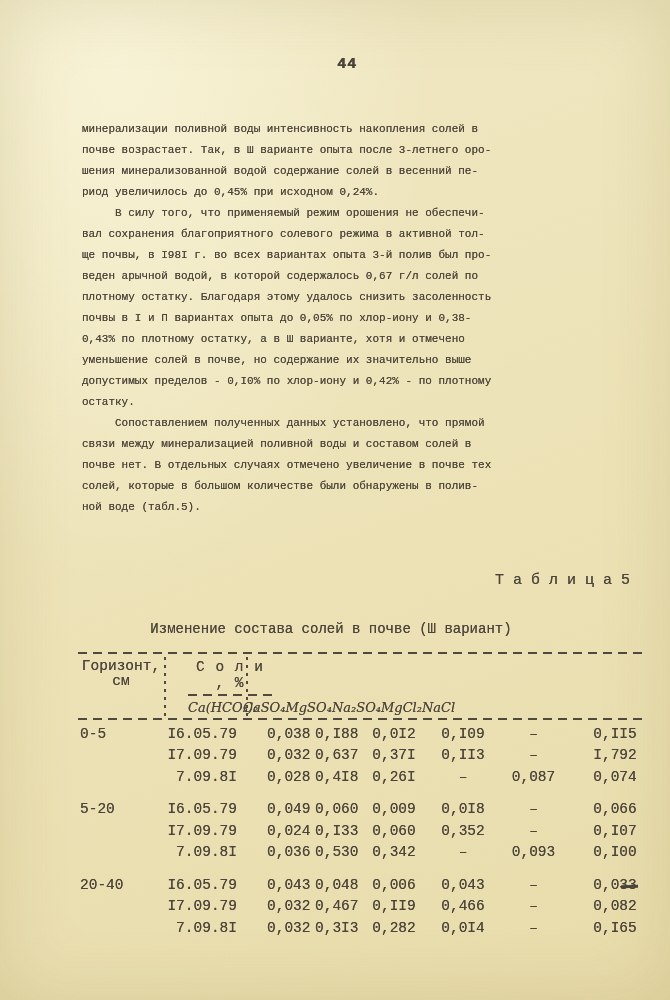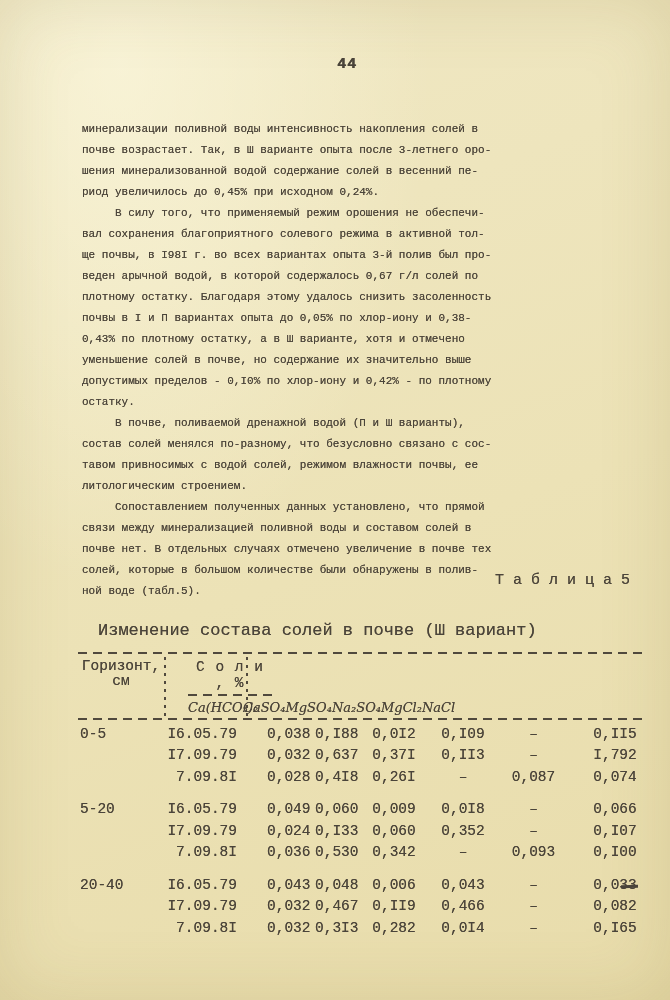--- a/index.html
+++ b/index.html
@@ -15,22 +15,22 @@
     box-shadow:inset 0 0 70px rgba(140,115,50,.18);}
   .pagenum{position:absolute;top:56px;left:0;width:670px;text-align:center;
     padding-left:12px;font-weight:bold;font-size:15px;letter-spacing:1px;
     text-shadow:.6px 0 0 currentColor;}
   .bodytext{position:absolute;left:82px;top:119px;width:556px;
     font-size:11px;line-height:21px;
     text-shadow:0 0 .6px rgba(70,58,44,.75);}
   .para{white-space:pre-wrap;}
   .tbl-label{position:absolute;left:82px;top:572px;width:548px;text-align:right;
     font-size:15px;text-shadow:0 0 .6px rgba(70,58,44,.75);}
-  .tbl-caption{position:absolute;left:98px;top:621px;width:500px;text-align:left;
-    font-size:17px;text-shadow:0 0 .6px rgba(70,58,44,.75);}
+  .tbl-caption{position:absolute;left:81px;top:621px;width:500px;text-align:center;
+    font-size:14px;text-shadow:0 0 .6px rgba(70,58,44,.75);}
   .dtable{position:absolute;left:78px;top:652px;width:570px;font-size:14.5px;
     text-shadow:0 0 .6px rgba(70,58,44,.75);}
   .hline{height:2px;background:repeating-linear-gradient(90deg,#50493d 0 9px,transparent 9px 15px);}
   .thead{position:relative;}
   .head-grid{display:grid;grid-template-columns:86px 84px 1fr;gap:24px;}
   .hc1{padding-top:5px;text-align:center;white-space:pre-line;line-height:15px;}
   .hc2{padding:5px 0 0 6px;white-space:pre-line;line-height:15px;}
   .salts{display:flex;flex-direction:column;}
   .salts-title{text-align:center;padding:5px 0 3px 0;letter-spacing:1px;}
   .formulas{flex:1;display:flex;align-items:flex-end;padding:4px 0 3px 0;
@@ -65,24 +65,20 @@
   <div class="para">     В силу того, что применяемый режим орошения не обеспечи-
 вал сохранения благоприятного солевого режима в активной тол-
 ще почвы, в I98I г. во всех вариантах опыта 3-й полив был про-
 веден арычной водой, в которой содержалось 0,67 г/л солей по
 плотному остатку. Благодаря этому удалось снизить засоленность
 почвы в I и П вариантах опыта до 0,05% по хлор-иону и 0,38-
 0,43% по плотному остатку, а в Ш варианте, хотя и отмечено
 уменьшение солей в почве, но содержание их значительно выше
 допустимых пределов - 0,I0% по хлор-иону и 0,42% - по плотному
 остатку.</div>
-  <div class="para">     В почве, поливаемой дренажной водой (П и Ш варианты),
-состав солей менялся по-разному, что безусловно связано с сос-
-тавом привносимых с водой солей, режимом влажности почвы, ее
-литологическим строением.</div>
   <div class="para">     Сопоставлением полученных данных установлено, что прямой
 связи между минерализацией поливной воды и составом солей в
 почве нет. В отдельных случаях отмечено увеличение в почве тех
 солей, которые в большом количестве были обнаружены в полив-
 ной воде (табл.5).</div>
 </div>
 
 <div class="tbl-label">Т а б л и ц а   5</div>
 <div class="tbl-caption">Изменение состава солей в почве (Ш вариант)</div>
 

